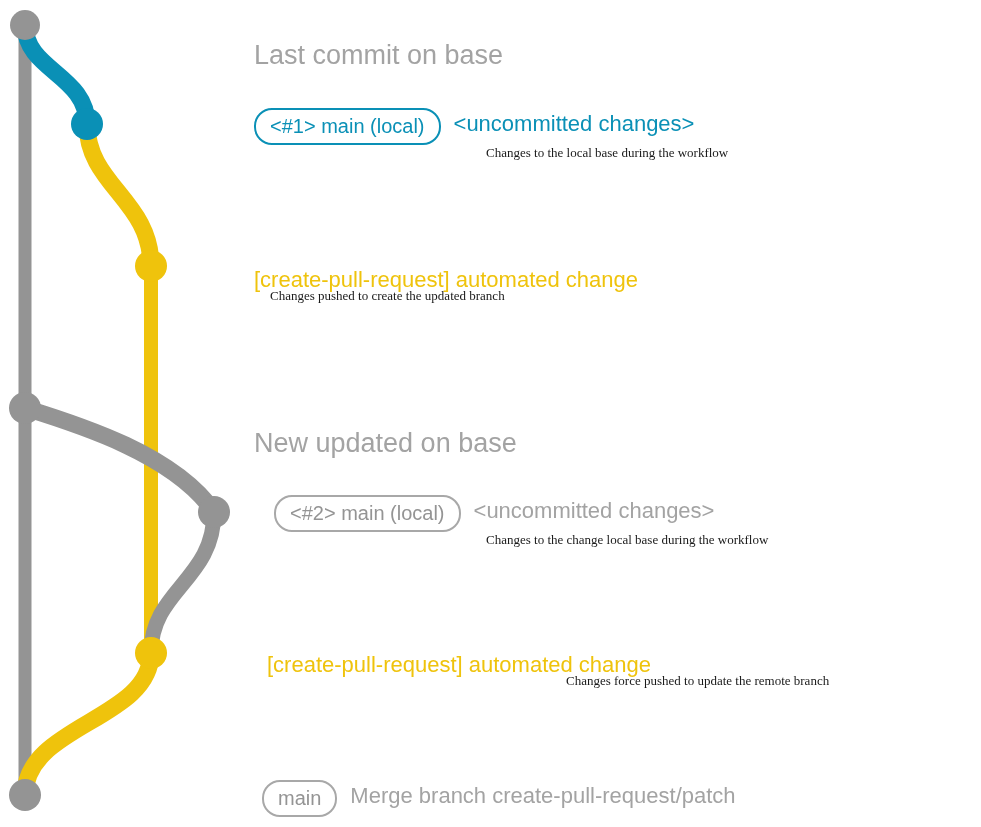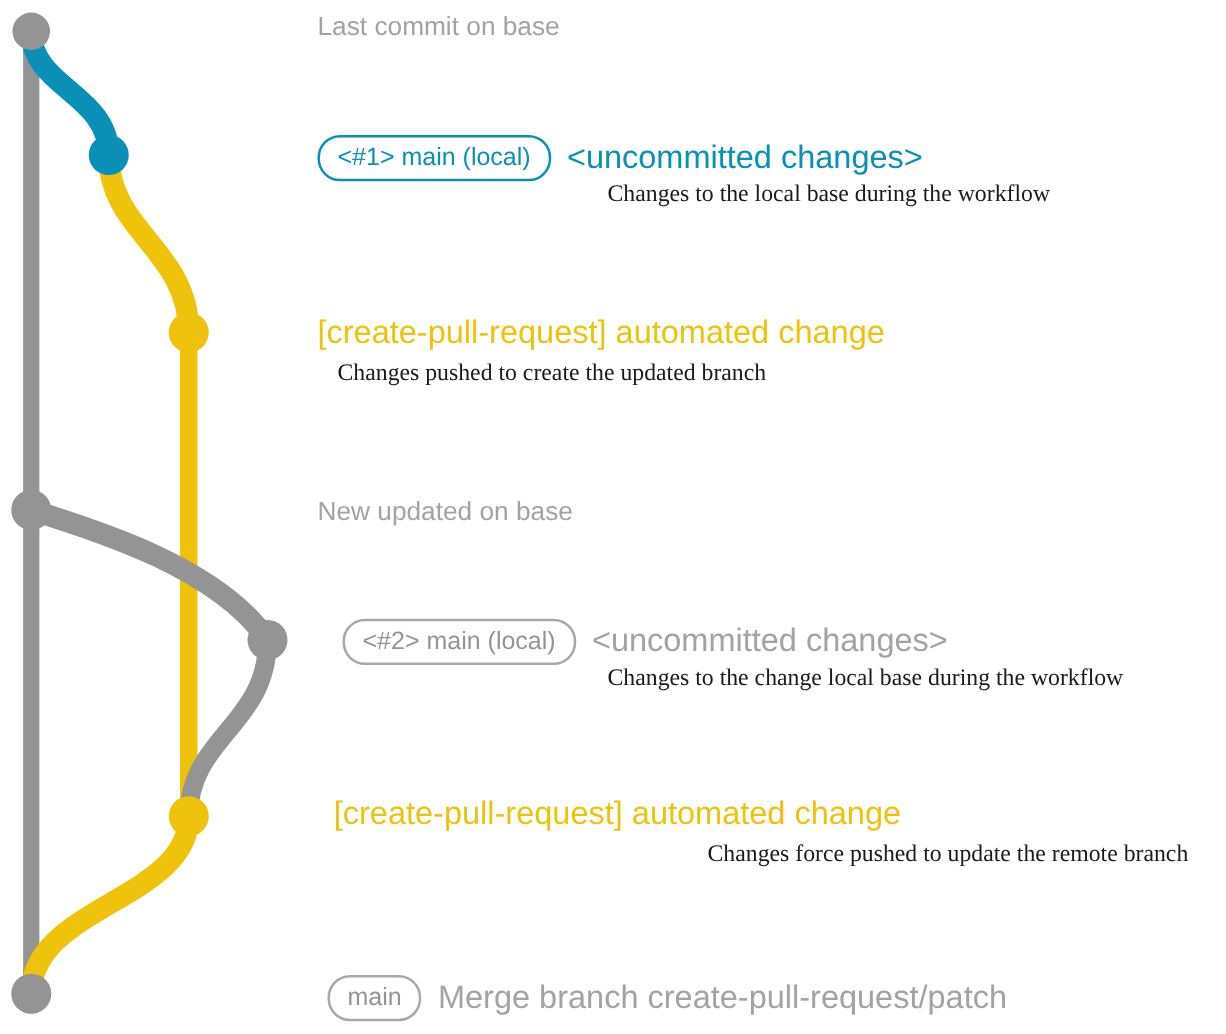--- a/index.html
+++ b/index.html
@@ -37,41 +37,42 @@
     color: #949494;
     white-space: nowrap;
     background: #ffffff;
     box-sizing: border-box;
   }
   .pill.blue  { border-color: #0a90b6; color: #0a90b6; }
   .pill.yellow{ border-color: #efc30c; color: #efc30c; }
   .pill.gray  { border-color: #a8a8a8; color: #949494; }
 
   .subject {
-    font-size: 26px;
+    font-size: 22px;
     line-height: 1.15;
     white-space: nowrap;
     font-family: "Liberation Sans", sans-serif;
   }
   .subject.blue   { color: #0a90b6; }
-  .subject.yellow { color: #efc30c; }
+  .subject.yellow { color: #efc30c; margin-top: 16px; }
   .subject.gray   { color: #a3a3a3; }
 
   .note {
     position: absolute;
     font-family: "Liberation Serif", serif;
-    font-size: 19px;
+    font-size: 13px;
     color: #1a1a1a;
     white-space: nowrap;
   }
   .standalone-label {
     position: absolute;
-    font-size: 21px;
+    font-size: 27px;
     color: #a3a3a3;
     white-space: nowrap;
+    margin-top: 30px;
   }
 
   
   #row-last-commit   { left: 254px; top: 10px; }
   #row-commit-1      { left: 254px; top: 108px; }
   #note-1            { left: 486px; top: 145px; }
   #row-commit-2      { left: 254px; top: 251px; }
   #note-2            { left: 270px; top: 288px; }
   #row-new-commit    { left: 254px; top: 398px; }
   #row-commit-3      { left: 254px; top: 495px; margin-left: 20px; }

